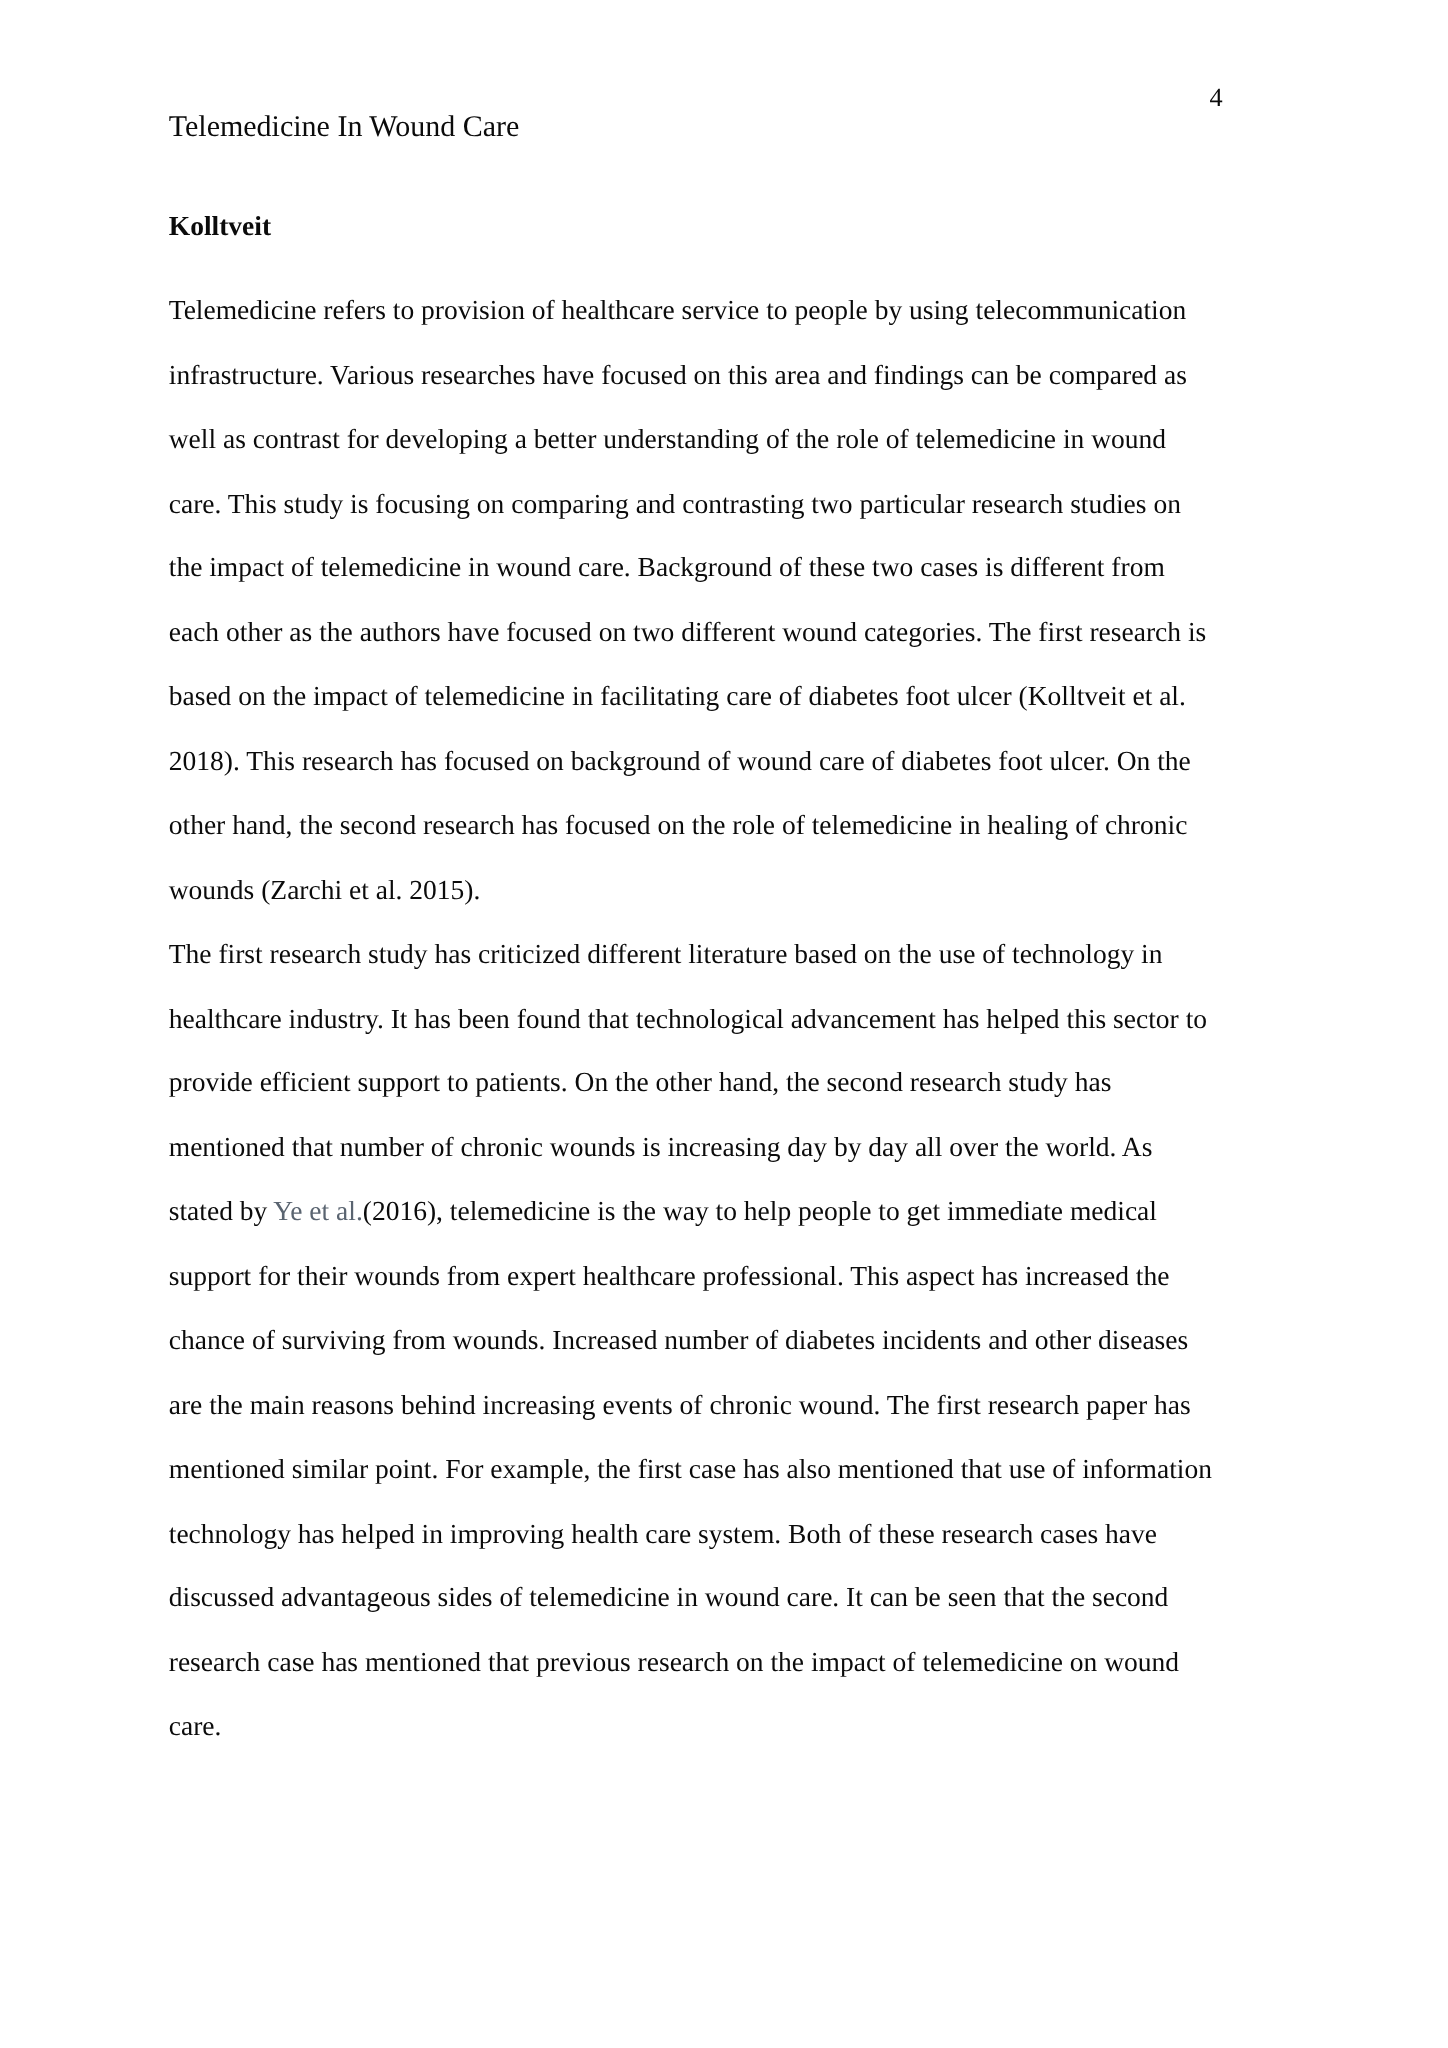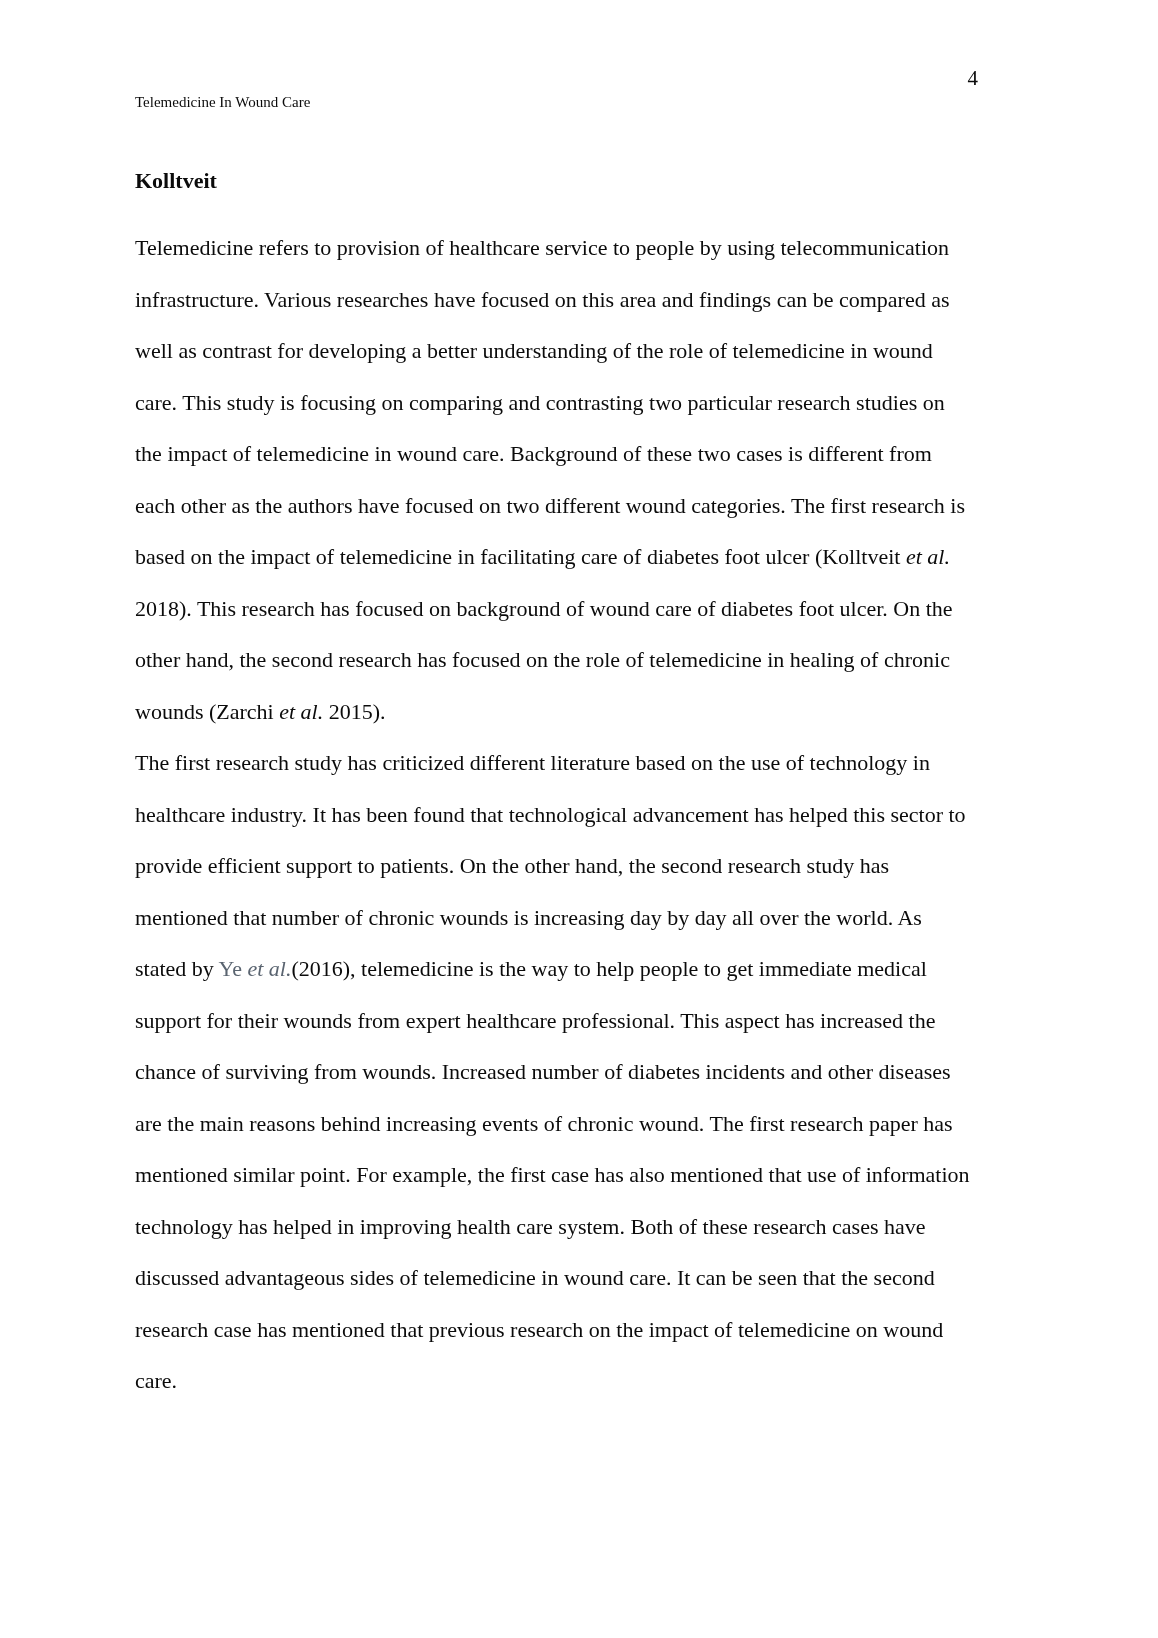--- a/index.html
+++ b/index.html
@@ -20,42 +20,42 @@
     position: absolute;
     top: 66px;
     right: 180px;
     font-size: 21px;
     line-height: 24px;
   }
   .running-head {
     position: absolute;
     top: 90px;
     left: 135px;
-    font-size: 15px;
+    font-size: 24px;
     line-height: 24px;
   }
   .content {
     position: absolute;
     top: 166px;
     left: 135px;
     width: 840px;
   }
   .heading {
     font-size: 22px;
     font-weight: bold;
     line-height: 30px;
     margin: 0 0 26px 0;
   }
   .body-para {
     font-size: 22px;
     line-height: 51.5px;
     margin: 0;
     text-align: left;
   }
-  .seg-italic { font-style: italic; }
+  .seg-italic { }
 </style>
 </head>
 <body>
 
 <div class="page">
   <div class="page-number">4</div>
   <div class="running-head">Telemedicine In Wound Care</div>
   <div class="content">
     <h2 class="heading">Kolltveit</h2>
     <p class="body-para"><span>Telemedicine refers to provision of healthcare service to people by using telecommunication infrastructure. Various researches have focused on this area and findings can be compared as well as contrast for developing a better understanding of the role of telemedicine in wound care. This study is focusing on comparing and contrasting two particular research studies on the impact of telemedicine in wound care. Background of these two cases is different from each other as the authors have focused on two different wound categories. The first research is based on the impact of telemedicine in facilitating care of diabetes foot ulcer (Kolltveit </span><span class="seg-italic">et al.</span><span> 2018). This research has focused on background of wound care of diabetes foot ulcer. On the other hand, the second research has focused on the role of telemedicine in healing of chronic wounds (Zarchi </span><span class="seg-italic">et al.</span><span> 2015).</span></p>

